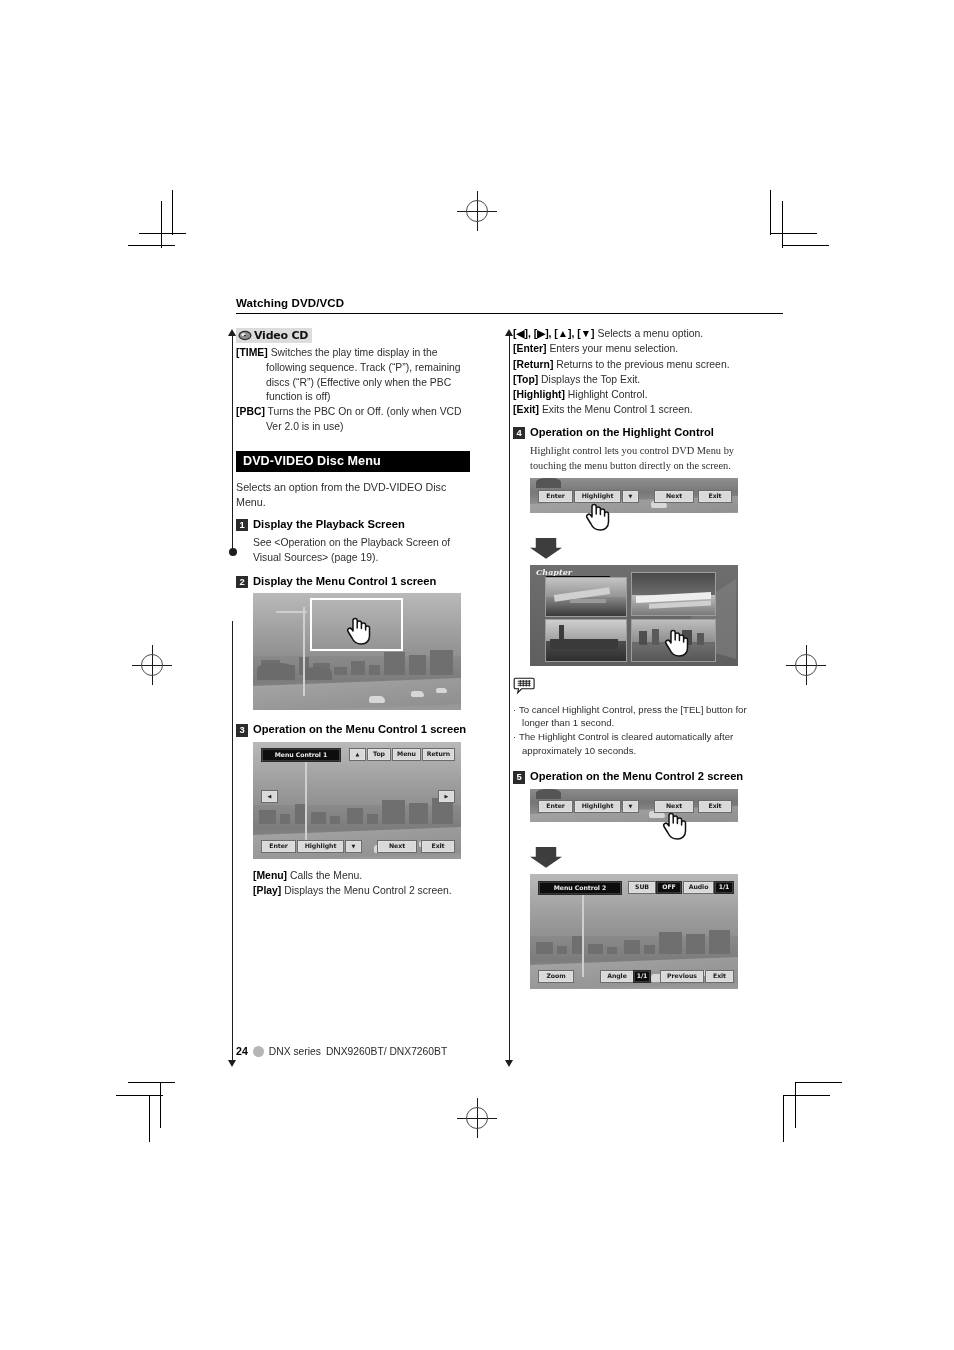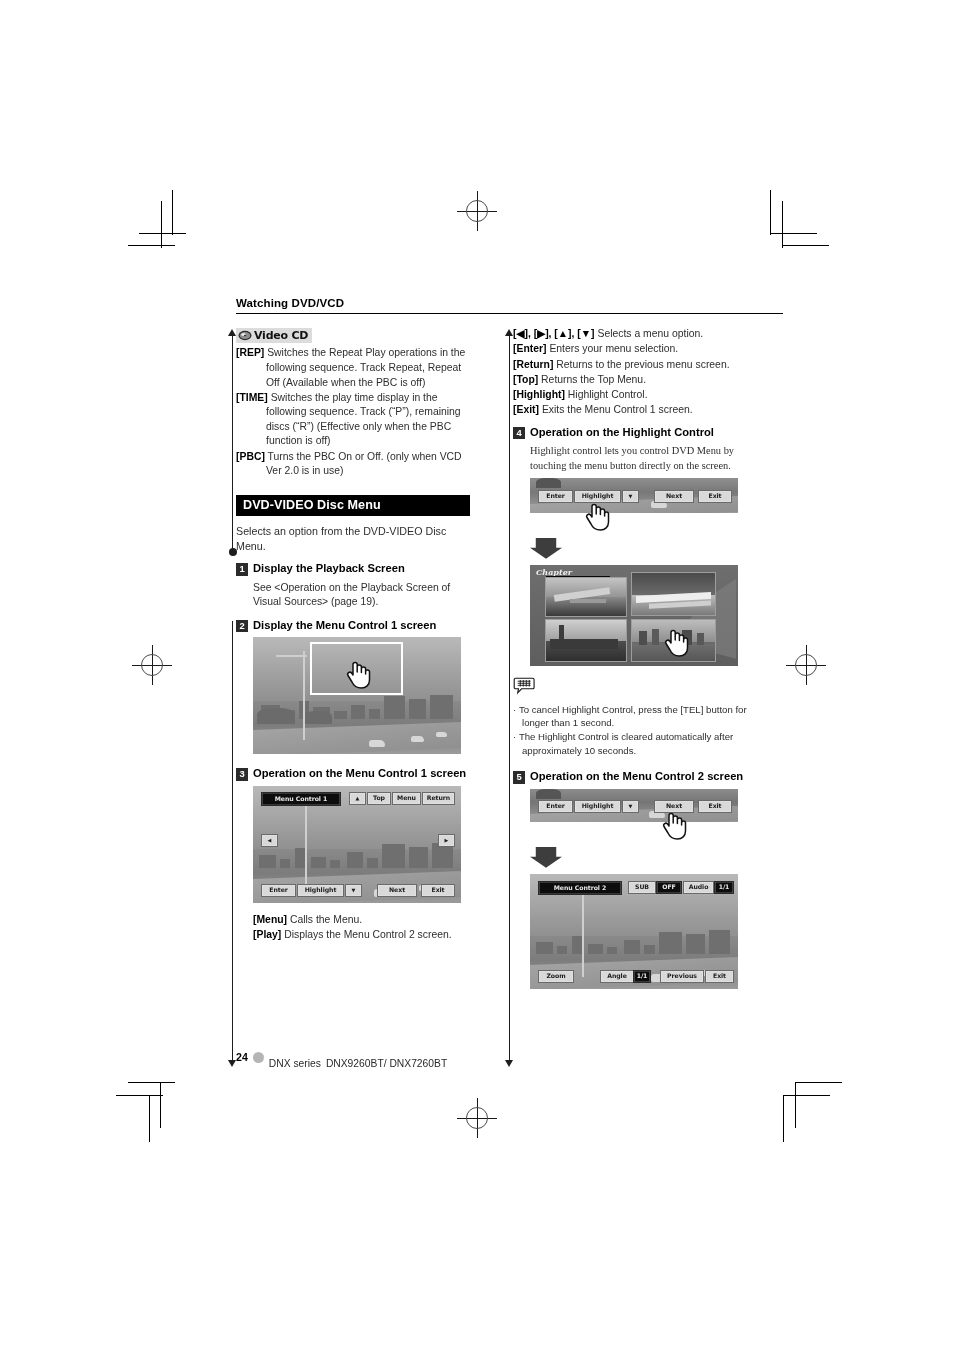--- a/index.html
+++ b/index.html
@@ -118,21 +118,21 @@
 
   
   .note-ico{width:24px;height:21px;margin-bottom:3px;}
   .notes{font-size:9.6px;line-height:13.4px;color:#2e2e2e;}
   .notes .li{padding-left:9px;text-indent:-9px;margin-bottom:1px;}
 
   
   .footer{position:absolute;left:236px;top:1045px;display:flex;align-items:center;gap:5px;}
   .footer .pg{font-size:10.6px;font-weight:bold;color:#000;}
   .footer .bullet{width:11px;height:11px;border-radius:50%;background:#b5b5b5;}
-  .footer .txt{font-size:10.3px;color:#2a2a2a;margin-top:13px;}
+  .footer .txt{font-size:10.3px;color:#2a2a2a;}
 </style>
 </head>
 <body>
 
 <div class="page">
 
   <div class="mark" style="left:139px;top:190px;width:50px;height:58px;">
     <i style="left:33px;top:0;width:1px;height:45px;"></i>
     <i style="left:22px;top:11px;width:1px;height:47px;"></i>
     <i style="left:0;top:43px;width:47px;height:1px;"></i>
@@ -197,24 +197,20 @@
           <svg class="disc" viewBox="0 0 28 22">
             <ellipse cx="14" cy="11" rx="13" ry="9.5" fill="#2c2c2c"></ellipse>
             <ellipse cx="14" cy="11" rx="10.5" ry="7.2" fill="#8d8d8d"></ellipse>
             <ellipse cx="11" cy="9" rx="4.4" ry="3" fill="#e9e9e9"></ellipse>
             <ellipse cx="14" cy="11" rx="2" ry="1.5" fill="#1d1d1d"></ellipse>
           </svg>
           <span class="lbl">Video CD</span>
         </div>
 
         <div class="deflist">
-          <div class="defrow">
-            <span class="key">[REP]</span>
-            <span>Switches the Repeat Play operations in the following sequence. Track Repeat, Repeat Off (Available when the PBC is off)</span>
-          </div>
           <div class="defrow">
             <span class="key">[TIME]</span>
             <span>Switches the play time display in the following sequence. Track (“P”), remaining discs (“R”) (Effective only when the PBC function is off)</span>
           </div>
           <div class="defrow">
             <span class="key">[PBC]</span>
             <span>Turns the PBC On or Off. (only when VCD Ver 2.0 is in use)</span>
           </div>
         </div>
 
@@ -344,21 +340,21 @@
           <div class="defrow">
             <span class="key">[Enter]</span>
             <span>Enters your menu selection.</span>
           </div>
           <div class="defrow">
             <span class="key">[Return]</span>
             <span>Returns to the previous menu screen.</span>
           </div>
           <div class="defrow">
             <span class="key">[Top]</span>
-            <span>Returns the Top Menu.</span>
+            <span>Displays the Top Exit.</span>
           </div>
           <div class="defrow">
             <span class="key">[Highlight]</span>
             <span>Highlight Control.</span>
           </div>
           <div class="defrow">
             <span class="key">[Exit]</span>
             <span>Exits the Menu Control 1 screen.</span>
           </div>
         </div>

